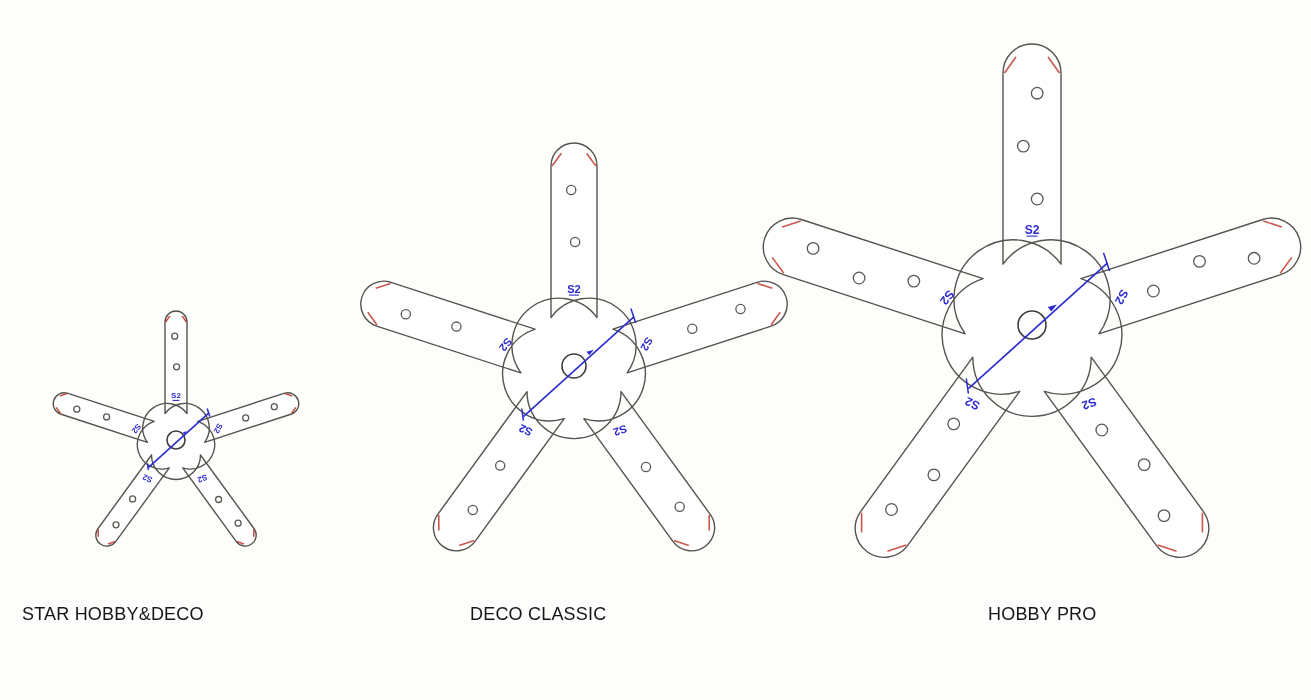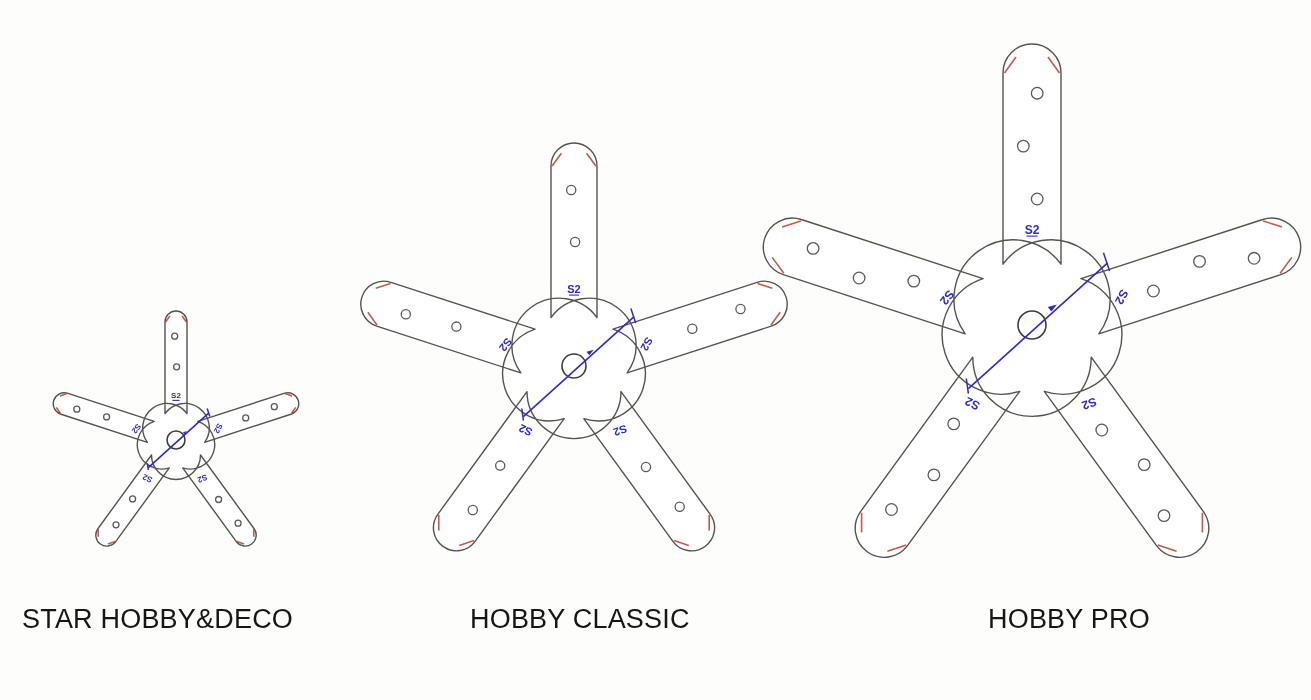--- a/index.html
+++ b/index.html
@@ -71,21 +71,21 @@
     font-size: 11px;
     font-weight: bold;
     letter-spacing: 0px;
   }
   .slabel.sm { font-size: 8px; }
   .slabel.md { font-size: 11px; }
   .slabel.lg { font-size: 12px; }
   .caption {
     position: absolute;
     font-family: "Liberation Sans", sans-serif;
-    font-size: 27px;
+    font-size: 18px;
     color: #161616;
     white-space: nowrap;
     letter-spacing: 0.2px;
   }
   #cap-hobby { left: 22px;  top: 604px; }
   #cap-classic { left: 470px; top: 604px; }
   #cap-pro { left: 988px; top: 604px; }
 </style>
 </head>
 <body>
@@ -199,15 +199,15 @@
           <text x="1118.1" y="295.1" class="slabel lg" text-anchor="middle" transform="rotate(118 1118.1 295.1)">S2</text>
           <text x="1087.8" y="399.8" class="slabel lg" text-anchor="middle" transform="rotate(160 1087.8 399.8)">S2</text>
           <text x="974.2" y="399.8" class="slabel lg" text-anchor="middle" transform="rotate(205 974.2 399.8)">S2</text>
           <text x="943.9" y="295.1" class="slabel lg" text-anchor="middle" transform="rotate(128 943.9 295.1)">S2</text>
           <line x1="1026.5" y1="236.1" x2="1037.5" y2="236.1" stroke="#2b2bcf" stroke-width="1.1"></line>
         </g>
       </g>
   </svg>
 
   <div class="caption" id="cap-hobby">STAR HOBBY&amp;DECO</div>
-  <div class="caption" id="cap-classic">HOBBY CLASSIC</div>
+  <div class="caption" id="cap-classic">DECO CLASSIC</div>
   <div class="caption" id="cap-pro">HOBBY PRO</div>
 </div>
 
 </body></html>

